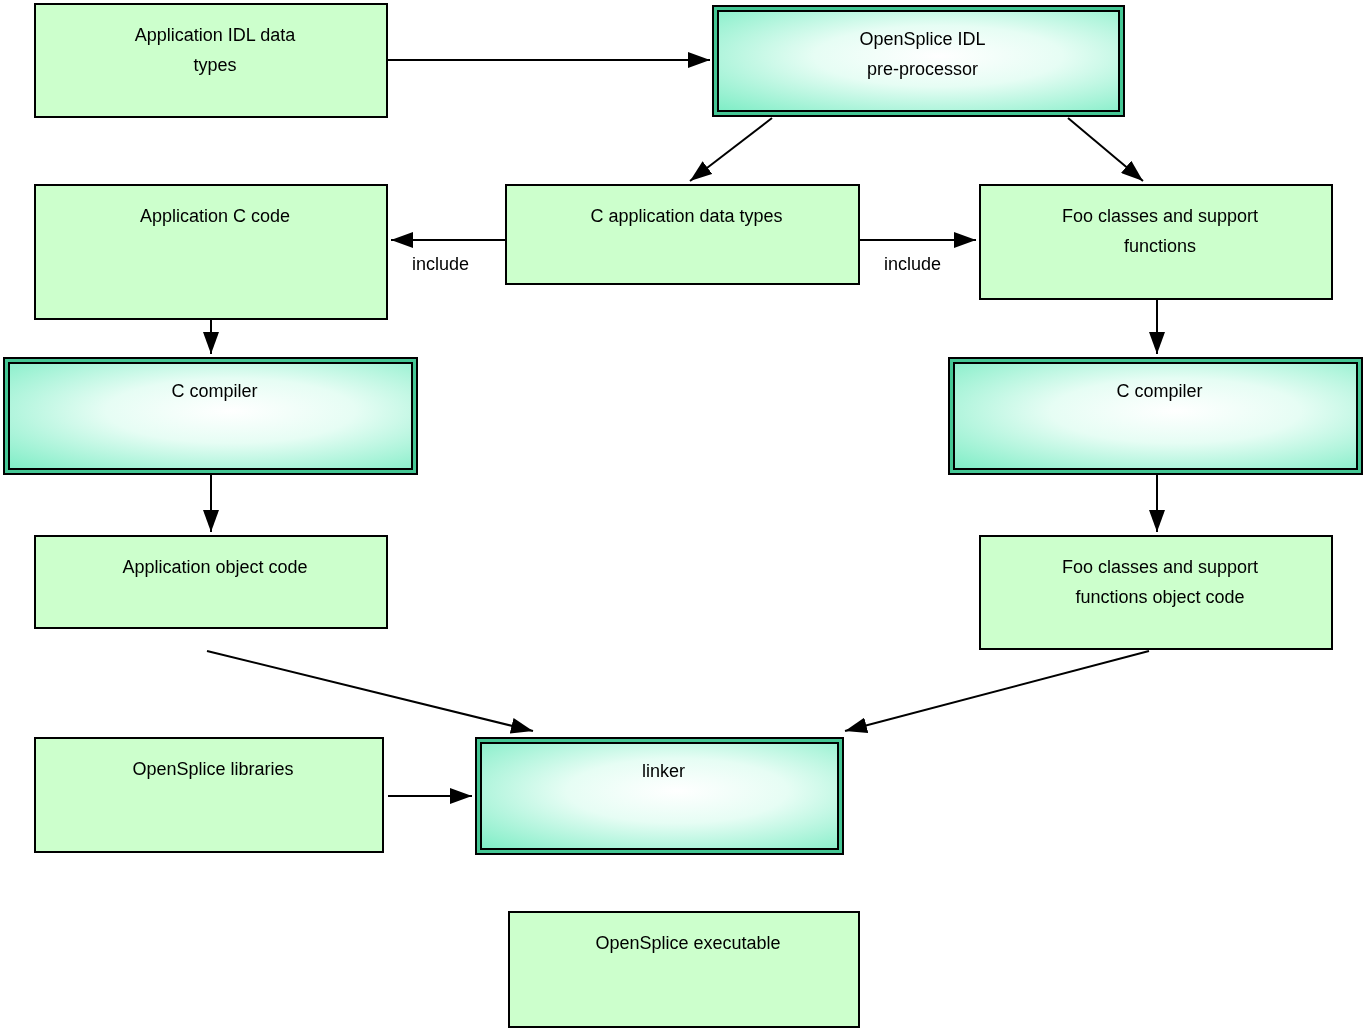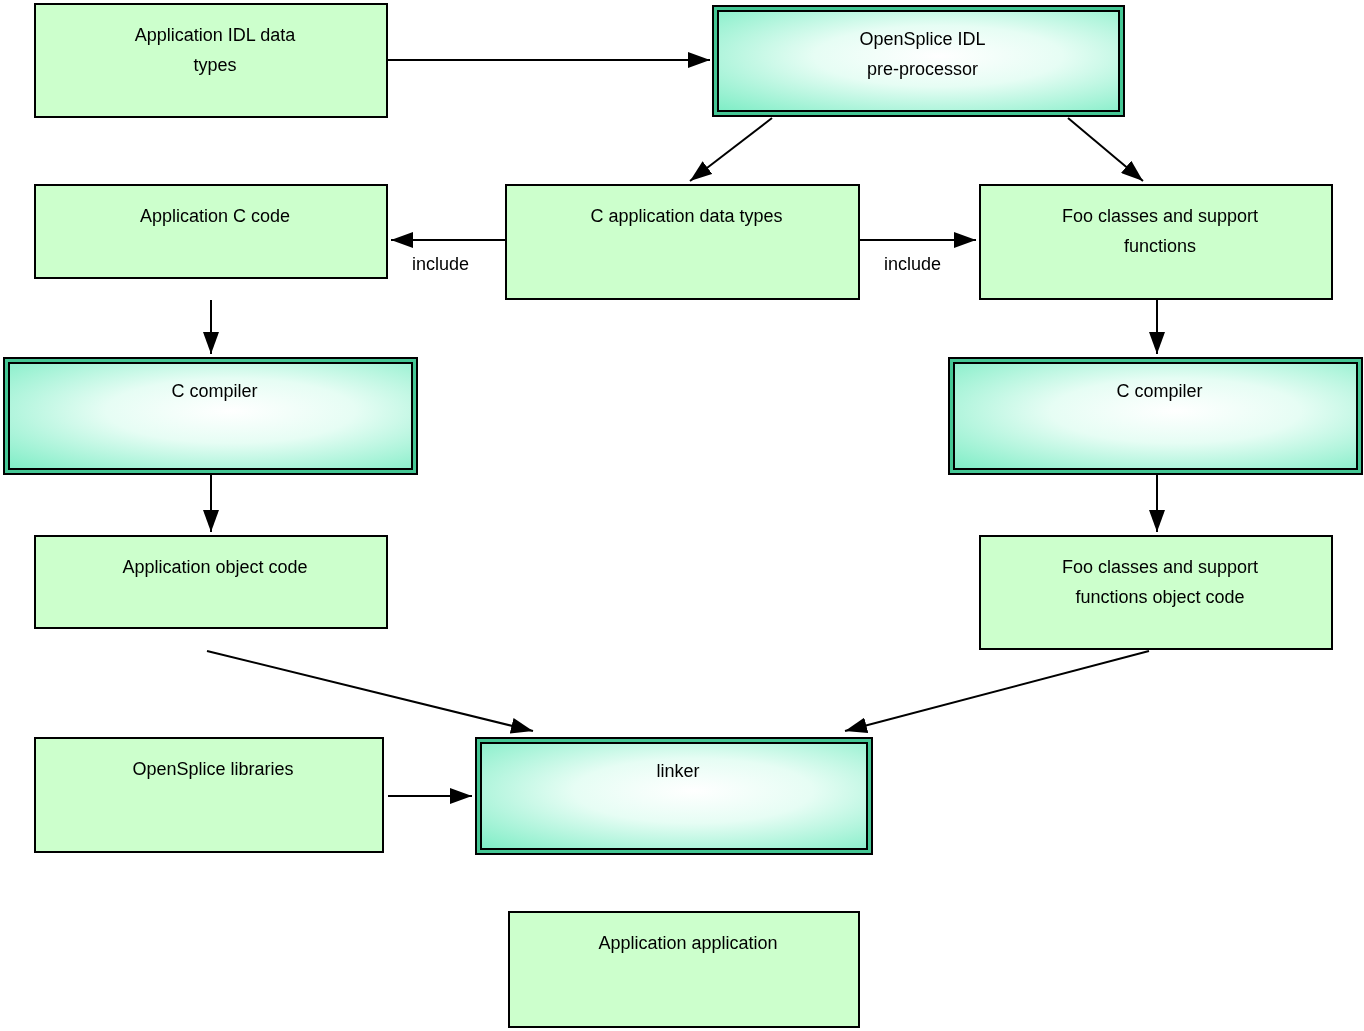--- a/index.html
+++ b/index.html
@@ -53,29 +53,29 @@
 
   .float-label {
     position: absolute;
     font-size: 18px;
     color: #000;
   }
 
   
   #box-app-idl          { left: 34px;  top: 3px;   width: 354px; height: 115px; }
   #box-preprocessor     { left: 712px; top: 5px;   width: 413px; height: 112px; }
-  #box-app-c-code       { left: 34px;  top: 184px; width: 354px; height: 95px; }
-  #box-c-app-data       { left: 505px; top: 184px; width: 355px; height: 116px; }
+  #box-app-c-code       { left: 34px;  top: 184px; width: 354px; height: 136px; }
+  #box-c-app-data       { left: 505px; top: 184px; width: 355px; height: 101px; }
   #box-foo-classes      { left: 979px; top: 184px; width: 354px; height: 116px; }
   #box-c-compiler-left  { left: 3px;   top: 357px; width: 415px; height: 118px; }
   #box-c-compiler-right { left: 948px; top: 357px; width: 415px; height: 118px; }
   #box-app-object       { left: 34px;  top: 535px; width: 354px; height: 94px; }
   #box-foo-object       { left: 979px; top: 535px; width: 354px; height: 115px; }
   #box-libraries        { left: 34px;  top: 737px; width: 350px; height: 116px; }
-  #box-linker           { left: 475px; top: 737px; width: 398px; height: 118px; }
+  #box-linker           { left: 475px; top: 737px; width: 369px; height: 118px; }
   #box-executable       { left: 508px; top: 911px; width: 352px; height: 117px; }
 
   #label-include-left  { left: 412px; top: 254px; }
   #label-include-right { left: 884px; top: 254px; }
 </style>
 </head>
 <body>
 
 <div id="canvas">
 
@@ -127,19 +127,19 @@
 
   <div class="box" id="box-foo-object">Foo classes and support
 functions object code</div>
 
   <div class="box" id="box-libraries">OpenSplice libraries</div>
 
   <div class="toolbox" id="box-linker">
     <div class="inner">linker</div>
   </div>
 
-  <div class="box" id="box-executable">Application application</div>
+  <div class="box" id="box-executable">OpenSplice executable</div>
 
   <div class="float-label" id="label-include-left">include</div>
 
   <div class="float-label" id="label-include-right">include</div>
 
 </div>
 
 </body></html>

